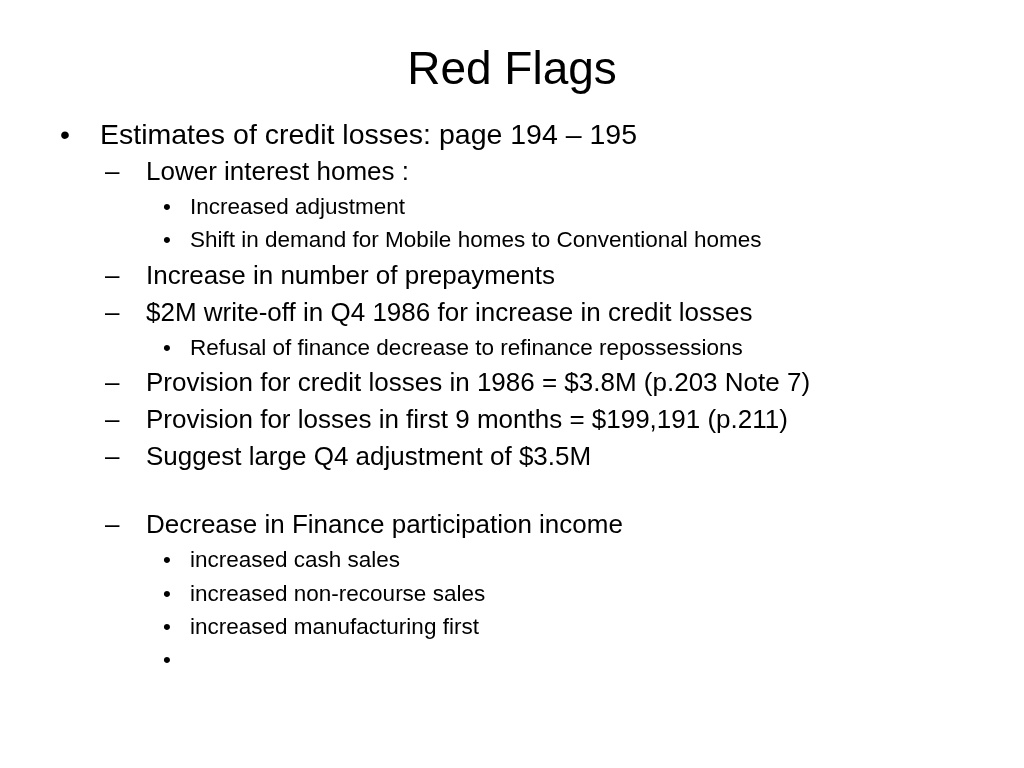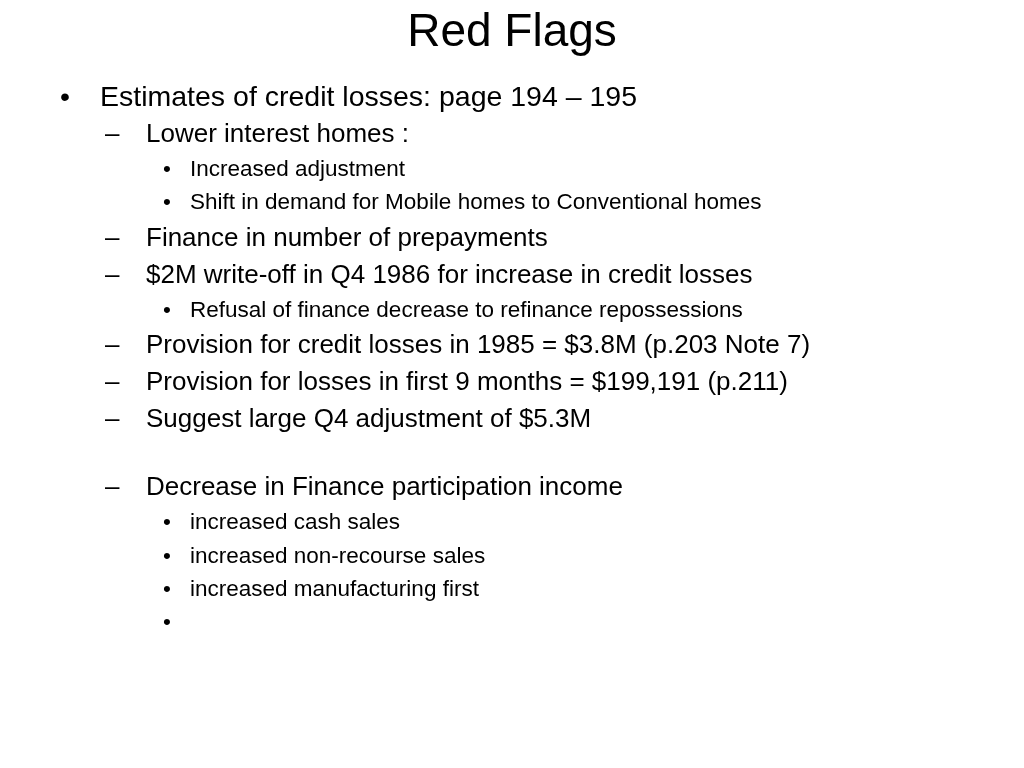--- a/index.html
+++ b/index.html
@@ -6,20 +6,21 @@
     margin: 0;
     padding: 0;
     background: #ffffff;
   }
   .slide {
     position: relative;
     width: 1024px;
     height: 768px;
     background: #ffffff;
     box-sizing: border-box;
+    padding-top: 38px;
     font-family: "Liberation Sans", "DejaVu Sans", sans-serif;
     color: #000000;
     overflow: hidden;
   }
   .title {
     text-align: center;
     font-size: 46px;
     line-height: 60px;
     font-weight: 400;
     letter-spacing: 0px;
@@ -82,46 +83,46 @@
       <span>Increased adjustment</span>
     </div>
 
     <div class="li l3">
       <span class="bullet">•</span>
       <span>Shift in demand for Mobile homes to Conventional homes</span>
     </div>
 
     <div class="li l2">
       <span class="bullet">–</span>
-      <span>Finance in number of prepayments</span>
+      <span>Increase in number of prepayments</span>
     </div>
 
     <div class="li l2">
       <span class="bullet">–</span>
       <span>$2M write-off in Q4 1986 for increase in credit losses</span>
     </div>
 
     <div class="li l3">
       <span class="bullet">•</span>
       <span>Refusal of finance decrease to refinance repossessions</span>
     </div>
 
     <div class="li l2">
       <span class="bullet">–</span>
-      <span>Provision for credit losses in 1985 = $3.8M (p.203 Note 7)</span>
+      <span>Provision for credit losses in 1986 = $3.8M (p.203 Note 7)</span>
     </div>
 
     <div class="li l2">
       <span class="bullet">–</span>
       <span>Provision for losses in first 9 months = $199,191 (p.211)</span>
     </div>
 
     <div class="li l2">
       <span class="bullet">–</span>
-      <span>Suggest large Q4 adjustment of $5.3M</span>
+      <span>Suggest large Q4 adjustment of $3.5M</span>
     </div>
 
     <div class="gap"></div>
 
     <div class="li l2">
       <span class="bullet">–</span>
       <span>Decrease in Finance participation income</span>
     </div>
 
     <div class="li l3">

